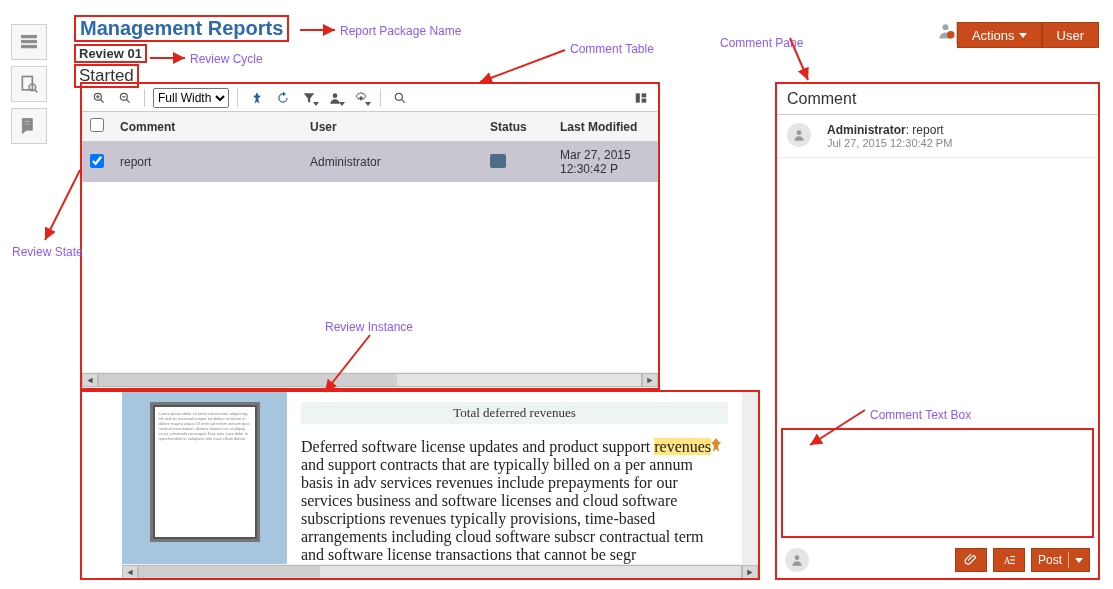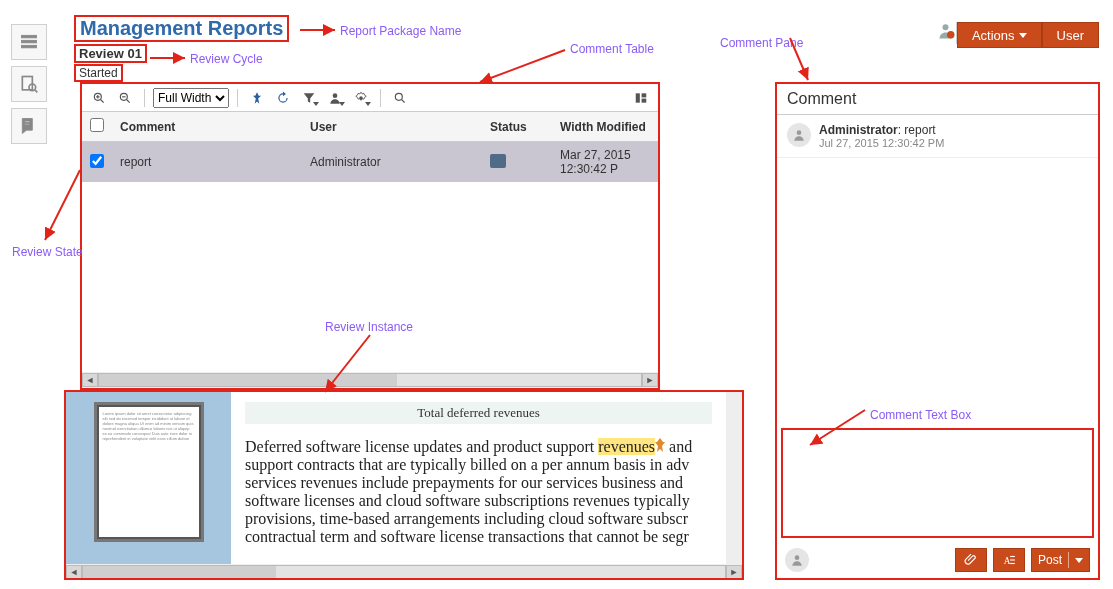--- a/index.html
+++ b/index.html
@@ -7,21 +7,21 @@
 
   
   .left-rail { position: absolute; left: 11px; top: 24px; width: 36px; display: flex; flex-direction: column; gap: 6px; }
   .rail-btn { width: 36px; height: 36px; border: 1px solid #d0d0d0; background: #f7f7f7; display: flex; align-items: center; justify-content: center; cursor: pointer; }
   .rail-btn svg { width: 20px; height: 20px; fill: #888; stroke: #888; }
 
   
   .header { position: absolute; left: 74px; top: 15px; right: 2px; }
   .pkg-name { font-size: 20px; font-weight: bold; color: #2f6aab; display: inline-block; border: 2px solid #e2231a; padding: 0 4px; }
   .review-cycle { display: inline-block; font-weight: bold; font-size: 13px; border: 2px solid #e2231a; padding: 0 3px; margin-top: 2px; }
-  .review-state { display: inline-block; font-size: 12px; border: 2px solid #e2231a; padding: 0 3px; margin-top: 1px; }
+  .review-state { display: inline-block; font-size: 17px; border: 2px solid #e2231a; padding: 0 3px; margin-top: 1px; }
   .meta-stack { display:flex; flex-direction:column; align-items:flex-start; }
 
   
   .hdr-right { position: absolute; right: 14px; top: 22px; display: flex; align-items: flex-start; }
   .user-ico { width: 18px; height: 18px; }
   .sep-v { width: 1px; height: 22px; background: #ccc; }
   .btn { background: #c94a1a; color: #fff; border: 1px solid #a83c12; height: 26px; padding: 0 14px; font-size: 13px; display: inline-flex; align-items: center; gap: 4px; cursor: pointer; }
   .btn .caret { width: 0; height: 0; border-left: 4px solid transparent; border-right: 4px solid transparent; border-top: 5px solid #fff; }
 
   
@@ -41,37 +41,37 @@
   .chk { width:14px; height:14px; }
   .status-dot { width:16px; height:14px; background:#4f6b86; border-radius:2px; display:inline-block; }
 
   
   .hscroll { height:16px; background:#eee; display:flex; align-items:center; }
   .hscroll .track { flex:1; height:14px; background:#e3e3e3; border:1px solid #bbb; position:relative; }
   .hscroll .thumb { position:absolute; left:0; top:0; height:100%; width:55%; background:#cfcfcf; }
   .hscroll .arrow { width:16px; height:14px; background:#d8d8d8; border:1px solid #bbb; display:flex;align-items:center;justify-content:center; font-size:9px; color:#555;}
 
   
-  .instance-panel { position:absolute; left:64px; top:390px; width:680px; height:190px; border:2px solid #e2231a; overflow:hidden; }
+  .instance-panel { position:absolute; left:80px; top:390px; width:680px; height:190px; border:2px solid #e2231a; overflow:hidden;padding-left:40px; }
   .instance-body { display:flex; height:172px; overflow:hidden; }
   .thumb-col { width:165px; background:#a6c5df; display:flex; align-items:flex-start; justify-content:center; padding:10px; }
   .page-thumb { width:110px; height:140px; background:#fff; border:3px solid #777; box-shadow:0 0 0 2px #555 inset; padding:6px; font-size:4px; line-height:5px; color:#888; overflow:hidden; }
   .doc-col { flex:1; background:#fff; padding:10px 14px; overflow:hidden; position:relative; font-family: Georgia, 'Times New Roman', serif; }
   .doc-title { text-align:center; background:#eef4f2; padding:3px 0; font-size:13px; margin-bottom:14px; }
   .doc-text { font-size:16px; line-height:18px; color:#222; }
   .hl { background:#ffe680; }
   .pin-mark { display:inline-block; width:10px; height:14px; vertical-align:top; }
   .pin-mark svg { width:10px; height:14px; }
   .vscroll { width:16px; background:#eee; }
   .instance-hscroll { height:16px; }
 
   
   .comment-pane { position:absolute; left:775px; top:82px; width:325px; height:498px; border:2px solid #e2231a; display:flex; flex-direction:column; }
   .cp-title { font-size:16px; padding:6px 10px; border-bottom:1px solid #ccc; }
-  .cp-entry { display:flex; gap:8px; padding:8px 10px; border-bottom:1px solid #eee; }
+  .cp-entry { display:flex; gap:16px; padding:8px 10px; border-bottom:1px solid #eee; }
   .avatar { width:24px; height:24px; border-radius:50%; background:#e5e5e5; display:flex; align-items:center; justify-content:center; }
   .avatar svg { width:14px; height:14px; fill:#999; }
   .cp-text .who { font-weight:bold; }
   .cp-text .ts { color:#888; font-size:11px; }
   .cp-body { flex:1; }
   .cp-input-wrap { border:2px solid #e2231a; margin:4px; height:110px; background:#fff; }
   .cp-input { width:100%; height:100%; border:none; resize:none; outline:none; padding:4px; font-family:inherit; font-size:12px; }
   .cp-actions { display:flex; align-items:center; justify-content:flex-end; gap:6px; padding:6px 8px; }
   .cp-actions .avatar { margin-right:auto; }
   .mini-btn { background:#c94a1a; color:#fff; border:1px solid #a83c12; height:24px; width:32px; display:flex; align-items:center; justify-content:center; cursor:pointer; }
@@ -206,21 +206,21 @@
         </svg>
       </div>
   </div>
   <table class="comments">
     <thead>
         <tr>
       <th style="width:28px"><input type="checkbox" class="chk" style=""></th>
       <th style="width:190px">Comment</th>
       <th style="width:180px">User</th>
       <th style="width:70px">Status</th>
-      <th>Width Modified</th>
+      <th>Last Modified</th>
     </tr>
       </thead>
     <tbody>
       <tr class="sel">
         <td><input type="checkbox" class="chk" checked="" style=""></td>
         <td>report</td>
         <td>Administrator</td>
         <td><span class="status-dot"></span></td>
         <td>Mar 27, 2015 12:30:42 P</td>
       </tr>

